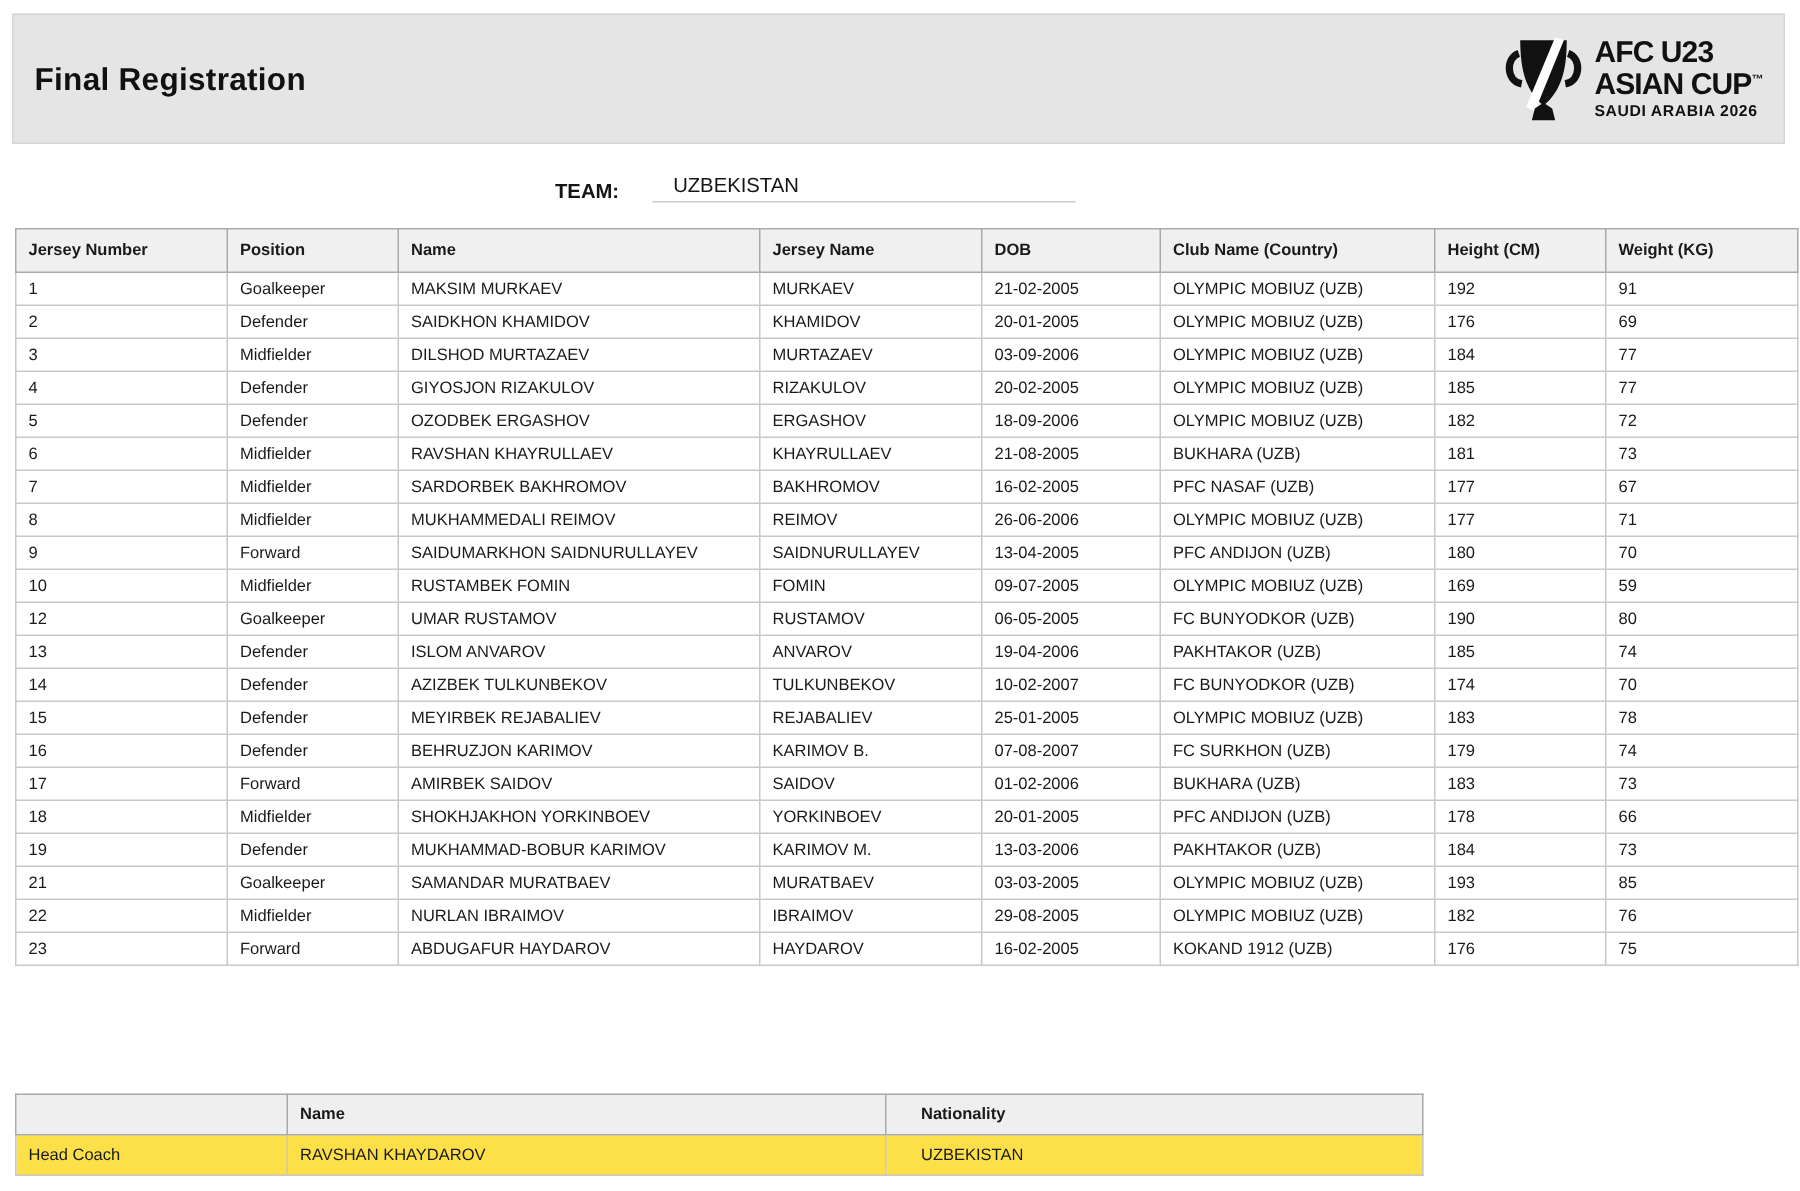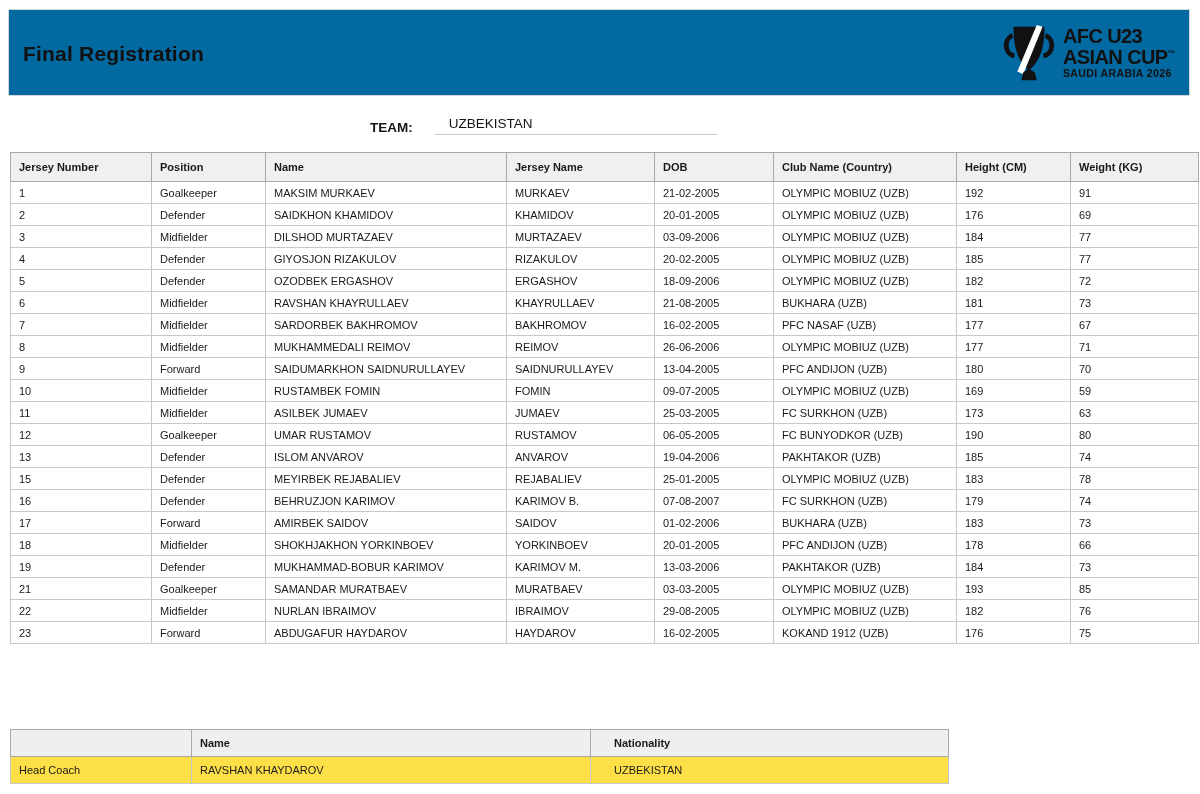--- a/index.html
+++ b/index.html
@@ -9,21 +9,21 @@
     font-family: "Liberation Sans", sans-serif;
     color: #151515;
     position: relative;
     overflow: hidden;
   }
   
   .title-box {
     position: absolute; left: 8px; top: 9px;
     width: 1182px; height: 87px;
     border: 1px solid #d6d6d6;
-    background: #0369a1;
+    background: #e5e5e5;
     box-sizing: border-box;
   }
   .page-title {
     position: absolute; left: 14px; top: 32px;
     font-size: 21px; font-weight: bold; letter-spacing: 0.2px;
     color: #111;
   }
   .logo {
     position: absolute; right: 14px; top: 9px; height: 68px;
     display: flex; align-items: center; gap: 7px;
@@ -237,50 +237,50 @@
         <td>10</td>
         <td>Midfielder</td>
         <td>RUSTAMBEK FOMIN</td>
         <td>FOMIN</td>
         <td>09-07-2005</td>
         <td>OLYMPIC MOBIUZ (UZB)</td>
         <td>169</td>
         <td>59</td>
       </tr>
       <tr>
-        <td>11</td>
-        <td>Midfielder</td>
-        <td>ASILBEK JUMAEV</td>
-        <td>JUMAEV</td>
-        <td>25-03-2005</td>
-        <td>FC SURKHON (UZB)</td>
-        <td>173</td>
-        <td>63</td>
-      </tr>
-      <tr>
         <td>12</td>
         <td>Goalkeeper</td>
         <td>UMAR RUSTAMOV</td>
         <td>RUSTAMOV</td>
         <td>06-05-2005</td>
         <td>FC BUNYODKOR (UZB)</td>
         <td>190</td>
         <td>80</td>
       </tr>
       <tr>
         <td>13</td>
         <td>Defender</td>
         <td>ISLOM ANVAROV</td>
         <td>ANVAROV</td>
         <td>19-04-2006</td>
         <td>PAKHTAKOR (UZB)</td>
         <td>185</td>
         <td>74</td>
       </tr>
       <tr>
+        <td>14</td>
+        <td>Defender</td>
+        <td>AZIZBEK TULKUNBEKOV</td>
+        <td>TULKUNBEKOV</td>
+        <td>10-02-2007</td>
+        <td>FC BUNYODKOR (UZB)</td>
+        <td>174</td>
+        <td>70</td>
+      </tr>
+      <tr>
         <td>15</td>
         <td>Defender</td>
         <td>MEYIRBEK REJABALIEV</td>
         <td>REJABALIEV</td>
         <td>25-01-2005</td>
         <td>OLYMPIC MOBIUZ (UZB)</td>
         <td>183</td>
         <td>78</td>
       </tr>
       <tr>

